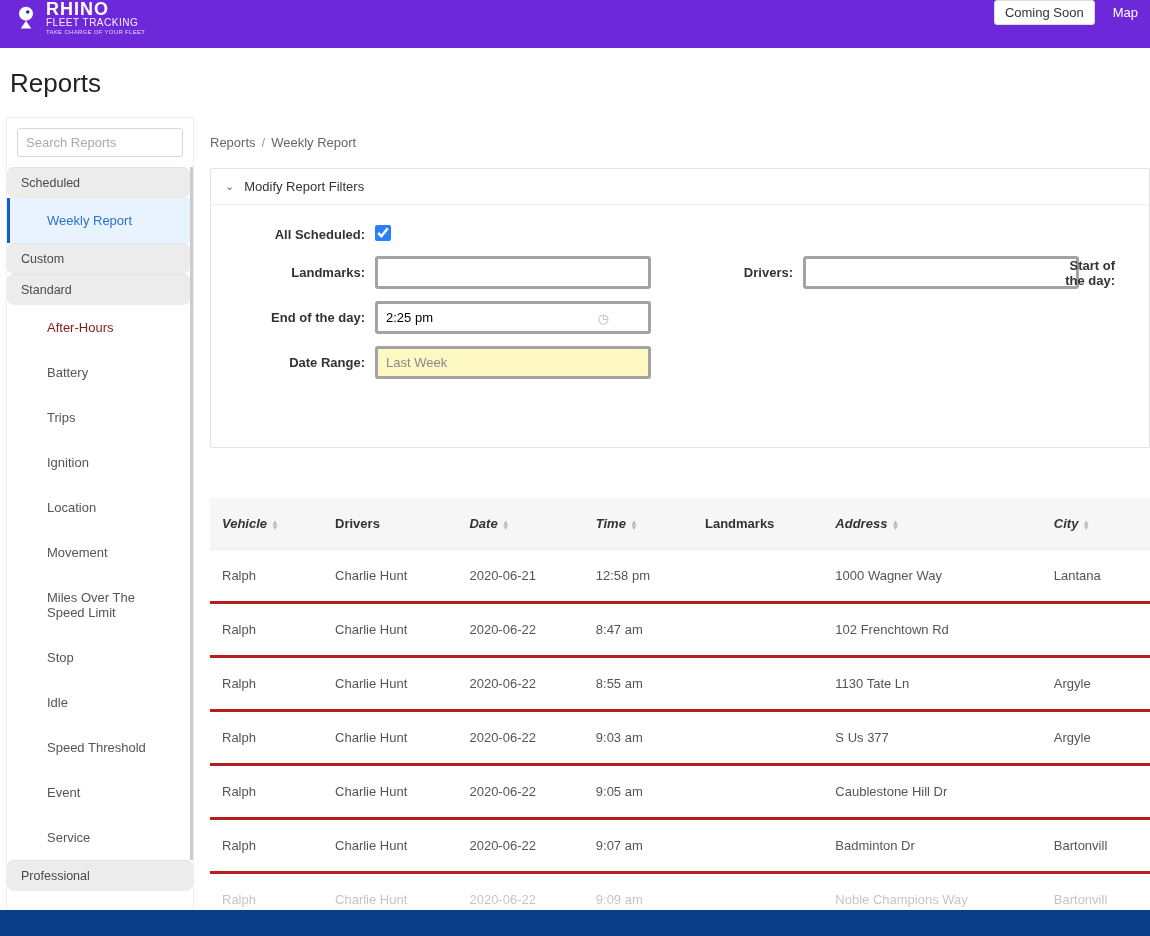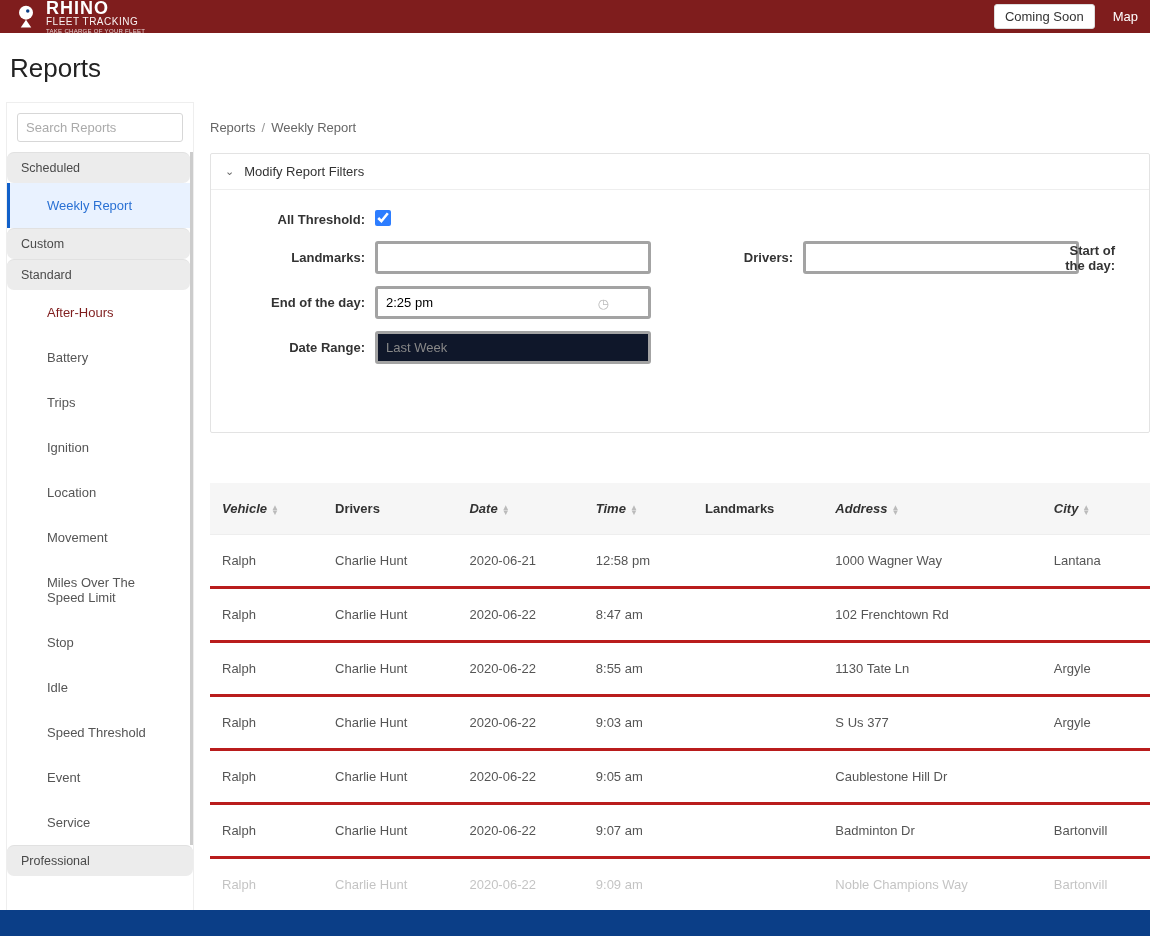--- a/index.html
+++ b/index.html
@@ -1,18 +1,18 @@
 <!DOCTYPE html>
 <html><head>
 <meta charset="utf-8">
 <style>
 * { box-sizing: border-box; margin: 0; padding: 0; }
 body { font-family: -apple-system, BlinkMacSystemFont, "Segoe UI", Arial, sans-serif; font-size: 13px; color: #333; background: #fff; width: 1150px; overflow-x: hidden; }
 
-.topbar { background: #7f1d1d; height: 33px; display: flex; align-items: center; justify-content: space-between; padding: 0 12px; }
+.topbar { background: #6d28d9; height: 48px; display: flex; align-items: flex-start; justify-content: space-between; padding: 0 12px; }
 .logo { display: flex; align-items: center; gap: 6px; color: #fff; }
 .logo-icon { width: 28px; height: 28px; }
 .logo-text { display: flex; flex-direction: column; line-height: 1; }
 .logo-text .brand { font-family: Impact, Arial Black, sans-serif; font-size: 18px; font-weight: 700; letter-spacing: 1px; }
 .logo-text .sub { font-size: 10px; letter-spacing: 0.5px; opacity: 0.95; }
 .logo-text .tag { font-size: 6px; letter-spacing: 0.3px; opacity: 0.8; margin-top: 1px; }
 .top-right { display: flex; align-items: center; gap: 18px; }
 .coming-soon { background: #fff; color: #333; border: 1px solid #ddd; padding: 4px 10px; border-radius: 3px; font-size: 13px; cursor: pointer; }
 .map-link { color: #fff; font-size: 13px; cursor: pointer; }
 
@@ -34,21 +34,21 @@
 .crumbs { font-size: 13px; color: #666; padding: 14px 0 18px; }
 .crumbs .sep { margin: 0 6px; color: #999; }
 
 .panel { border: 1px solid #e3e3e3; border-radius: 2px; }
 .panel-header { display: flex; align-items: center; gap: 10px; padding: 10px 14px; border-bottom: 1px solid #eee; cursor: pointer; }
 .chev { font-size: 11px; color: #666; }
 .filters { padding: 20px 24px 56px; }
 .filter-row { display: grid; grid-template-columns: 140px 248px 180px 248px auto; gap: 8px 0; align-items: center; margin-bottom: 12px; }
 .filter-row label { text-align: right; padding-right: 10px; font-size: 13px; font-weight: 600; color: #333; }
 .ctrl input[type=text] { width: 276px; padding: 6px 8px; border: 3px solid #a3a3a3; border-radius: 3px; font-size: 13px; }
-.ctrl input[readonly] { background: #0f172a; color: #888; }
+.ctrl input[readonly] { background: #fef9c3; color: #888; }
 .checkbox { width: 16px; height: 16px; accent-color: #2d7dff; }
 .time-input { position: relative; }
 .time-input .clock { position: absolute; right: 14px; top: 50%; transform: translateY(-50%); color: #bbb; font-size: 13px; }
 .far-label { text-align: right; padding-right: 10px; font-size: 13px; font-weight: 600; color: #333; }
 
 .table-wrap { margin-top: 50px; overflow-x: hidden; }
 table { width: 100%; border-collapse: collapse; font-size: 13px; }
 thead { background: #f6f6f6; }
 th { text-align: left; padding: 18px 12px; font-weight: 600; color: #333; font-size: 13px; border-bottom: 1px solid #eee; white-space: nowrap; }
 th.sortable { cursor: pointer; font-style: italic; }
@@ -117,21 +117,21 @@
       <a>Reports</a><span class="sep">/</span><span>Weekly Report</span>
     </div>
 
     <div class="panel">
       <div class="panel-header">
         <span class="chev">⌄</span>
         <span>Modify Report Filters</span>
       </div>
       <div class="filters">
         <div class="filter-row">
-          <label>All Threshold:</label>
+          <label>All Scheduled:</label>
           <div class="ctrl"><input type="checkbox" class="checkbox" checked="" style=""></div>
           <span></span>
             <span></span>
             <span></span>
         </div>
         <div class="filter-row">
           <label>Landmarks:</label>
           <div class="ctrl"><input type="text" value="" style=""></div>
           <label class="far-label">Drivers:</label>
           <div class="ctrl"><input type="text" value="" style=""></div>

